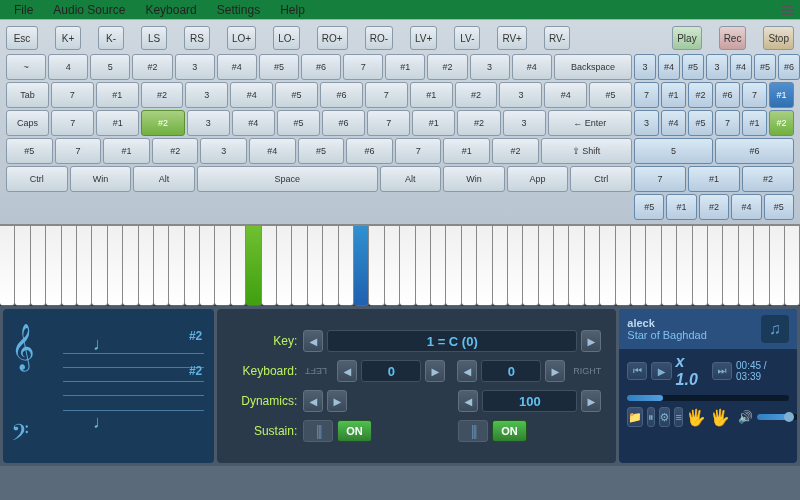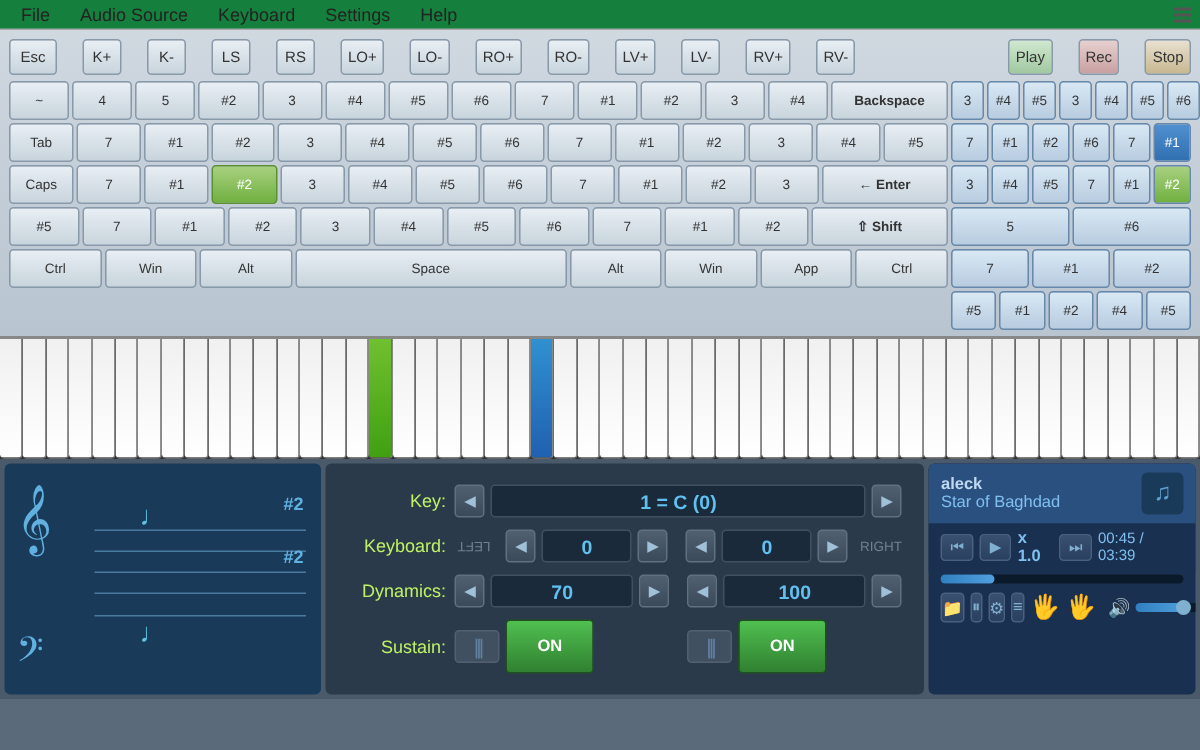--- a/index.html
+++ b/index.html
@@ -99,21 +99,21 @@
       color: #333;
       cursor: pointer;
       min-width: 28px;
       height: 26px;
       display: flex;
       align-items: center;
       justify-content: center;
       text-align: center;
       flex: 1;
     }
-    .k.wide { flex: 2; font-weight: bold; }
+    .k.wide { flex: 2; }
     .k.xwide { flex: 3; }
     .k.highlighted { background: linear-gradient(to bottom, #a8d080, #70b040); color: #fff; border-color: #5a9030; }
 
     
     #right-numpad {
       width: 160px;
       display: flex;
       flex-direction: column;
       gap: 2px;
     }
@@ -269,22 +269,22 @@
 
     
     .on-btn {
       background: linear-gradient(to bottom, #50c050, #308030);
       border: 1px solid #205020;
       border-radius: 3px;
       color: #fff;
       font-size: 11px;
       font-weight: bold;
       cursor: pointer;
-      padding: 2px 20px;
-      height: 36px;
+      padding: 2px 8px;
+      height: 22px;
       display: flex;
       align-items: center;
     }
     .sustain-indicator {
       background: #405060;
       border: 1px solid #506070;
       border-radius: 3px;
       width: 30px;
       height: 22px;
       display: flex;
@@ -349,22 +349,23 @@
       cursor: pointer;
       width: 22px;
       height: 18px;
       display: flex;
       align-items: center;
       justify-content: center;
       font-size: 10px;
     }
     .pb-speed {
       color: #80c0f0;
-      font-size: 11px;
+      font-size: 16px;
       font-weight: bold;
+      font-style: italic;
     }
     .pb-time {
       color: #80c0f0;
       font-size: 10px;
       margin-left: auto;
     }
     #progress-bar-area {
       padding: 2px 8px;
     }
     .progress-track {
@@ -720,21 +721,20 @@
         <div class="ctrl-value">0</div>
         <div class="ctrl-arrow">▶</div>
       </div>
       <div style="font-size:9px;color:#708090;margin-left:2px;">RIGHT</div>
     </div>
 
     <div class="ctrl-row">
       <span class="ctrl-label">Dynamics:</span>
       <div class="ctrl-group">
         <div class="ctrl-arrow">◀</div>
-        <div class="ctrl-value">70</div>
         <div class="ctrl-arrow">▶</div>
       </div>
       <div class="ctrl-group" style="margin-left:6px;">
         <div class="ctrl-arrow">◀</div>
         <div class="ctrl-value">100</div>
         <div class="ctrl-arrow">▶</div>
       </div>
     </div>
 
     <div class="ctrl-row">

